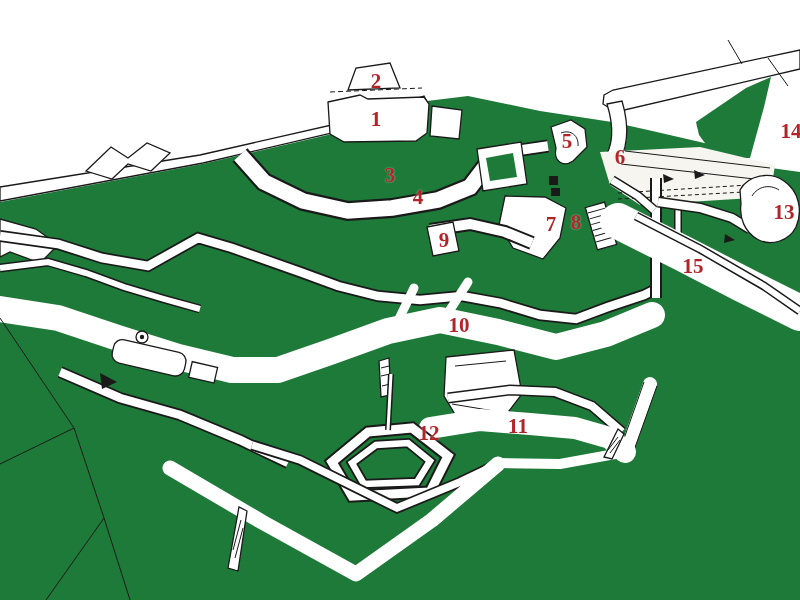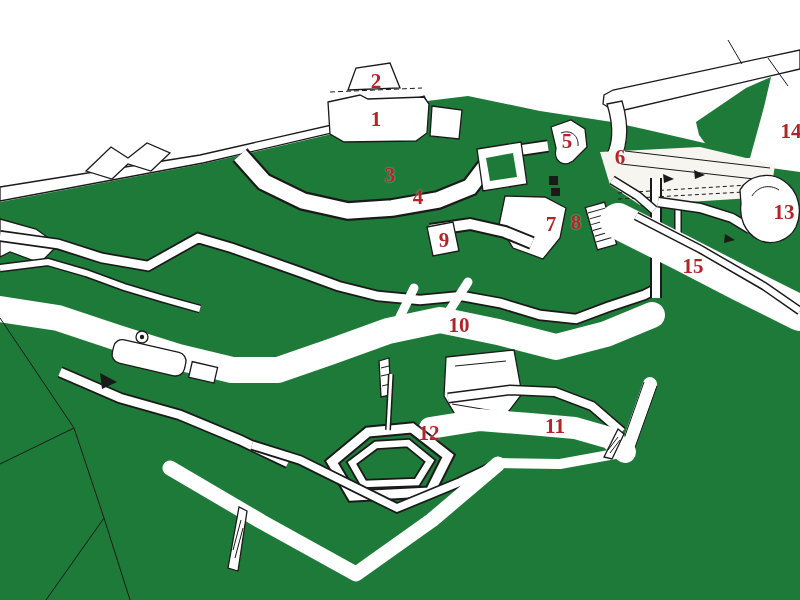--- a/index.html
+++ b/index.html
@@ -163,19 +163,19 @@
       <span class="marker" style="left: 376px; top: 119px;">1</span>
       <span class="marker" style="left: 376px; top: 81px;">2</span>
       <span class="marker" style="left: 390px; top: 175px;">3</span>
       <span class="marker" style="left: 418px; top: 197px;">4</span>
       <span class="marker" style="left: 567px; top: 141px;">5</span>
       <span class="marker" style="left: 620px; top: 157px;">6</span>
       <span class="marker" style="left: 551px; top: 224px;">7</span>
       <span class="marker" style="left: 576px; top: 222px;">8</span>
       <span class="marker" style="left: 444px; top: 240px;">9</span>
       <span class="marker" style="left: 459px; top: 325px;">10</span>
-      <span class="marker" style="left: 555px; top: 426px;">11</span>
+      <span class="marker" style="left: 518px; top: 426px;">11</span>
       <span class="marker" style="left: 407px; top: 433px; margin-left: 22px;">12</span>
       <span class="marker" style="left: 784px; top: 212px;">13</span>
       <span class="marker" style="left: 779px; top: 131px; margin-left: 12px;">14</span>
       <span class="marker" style="left: 693px; top: 266px; text-align: center;">15</span>
     </div>
 </div>
 
 </body></html>

